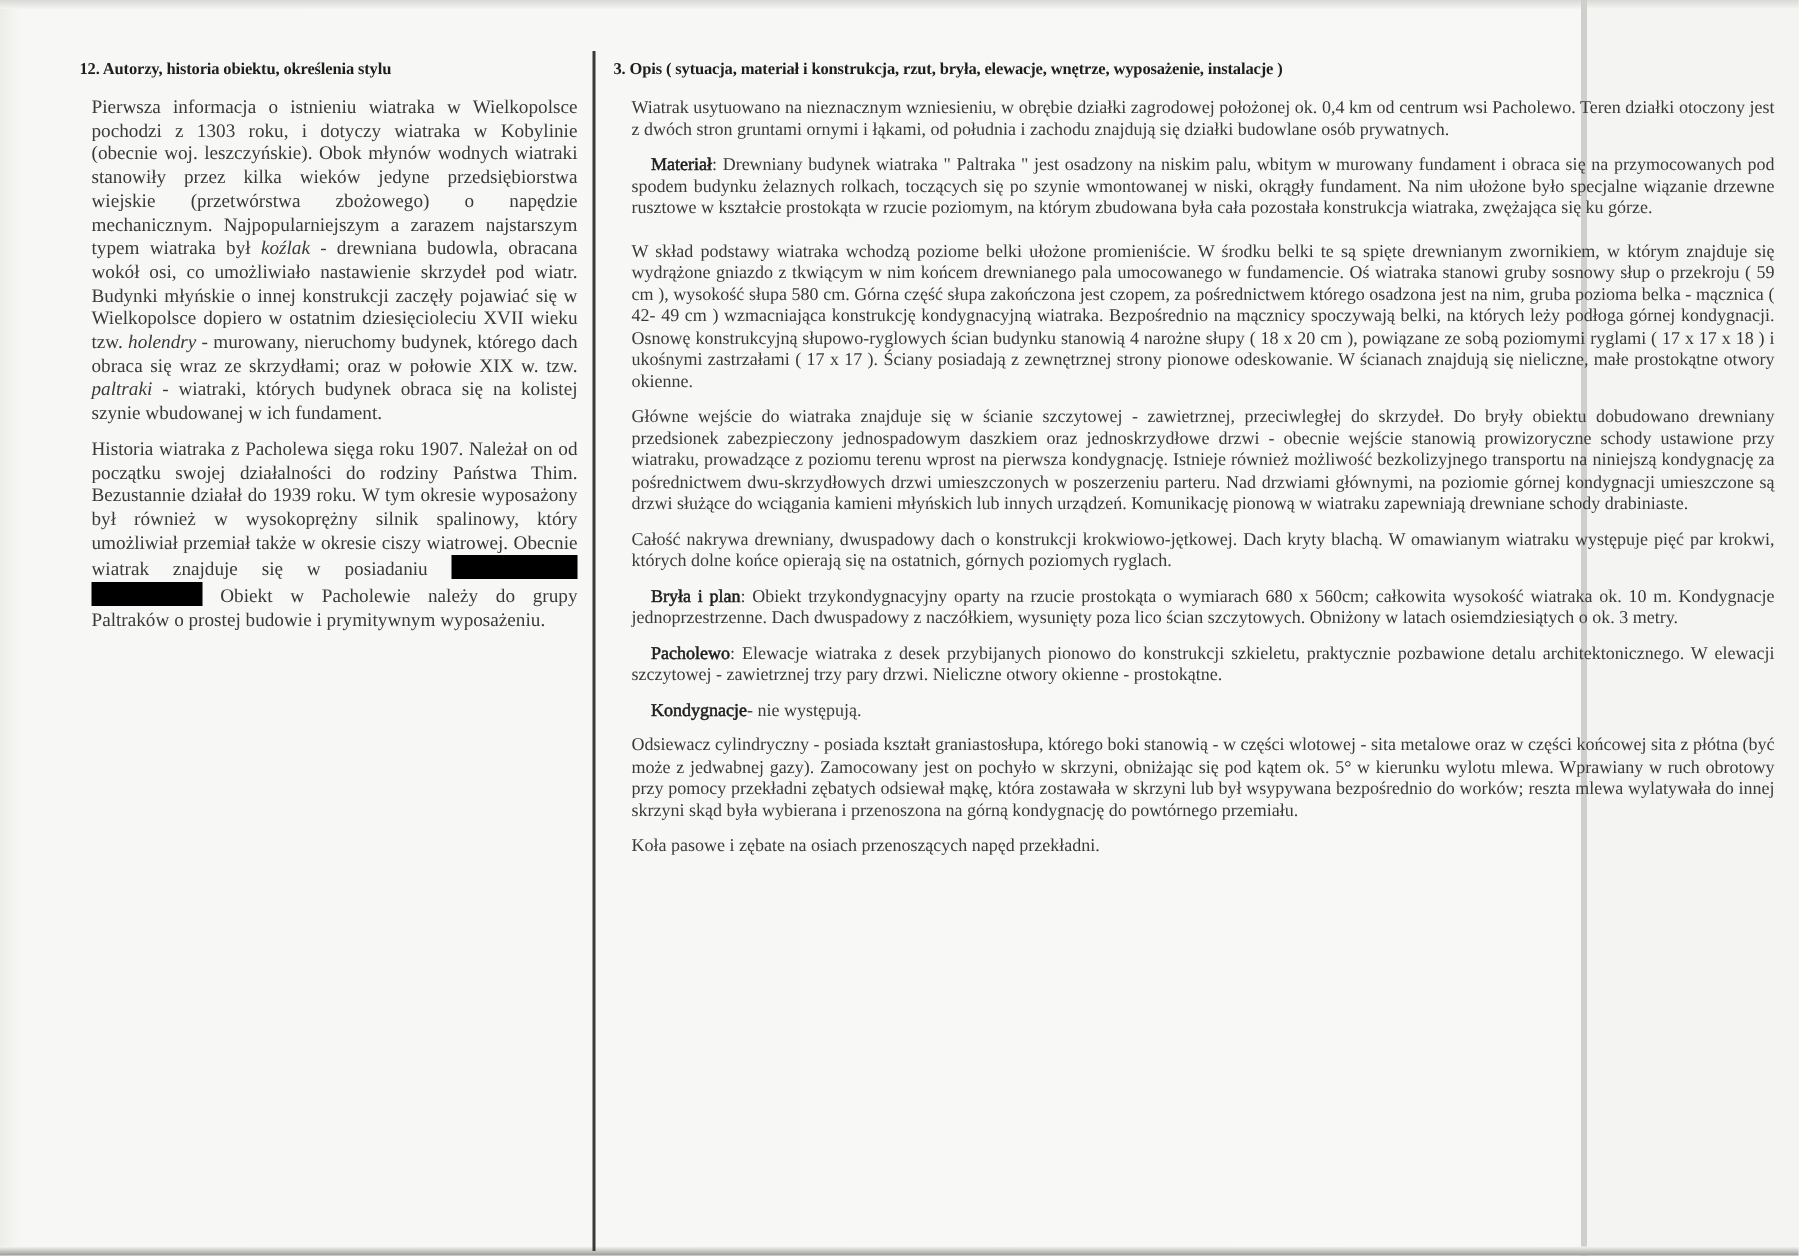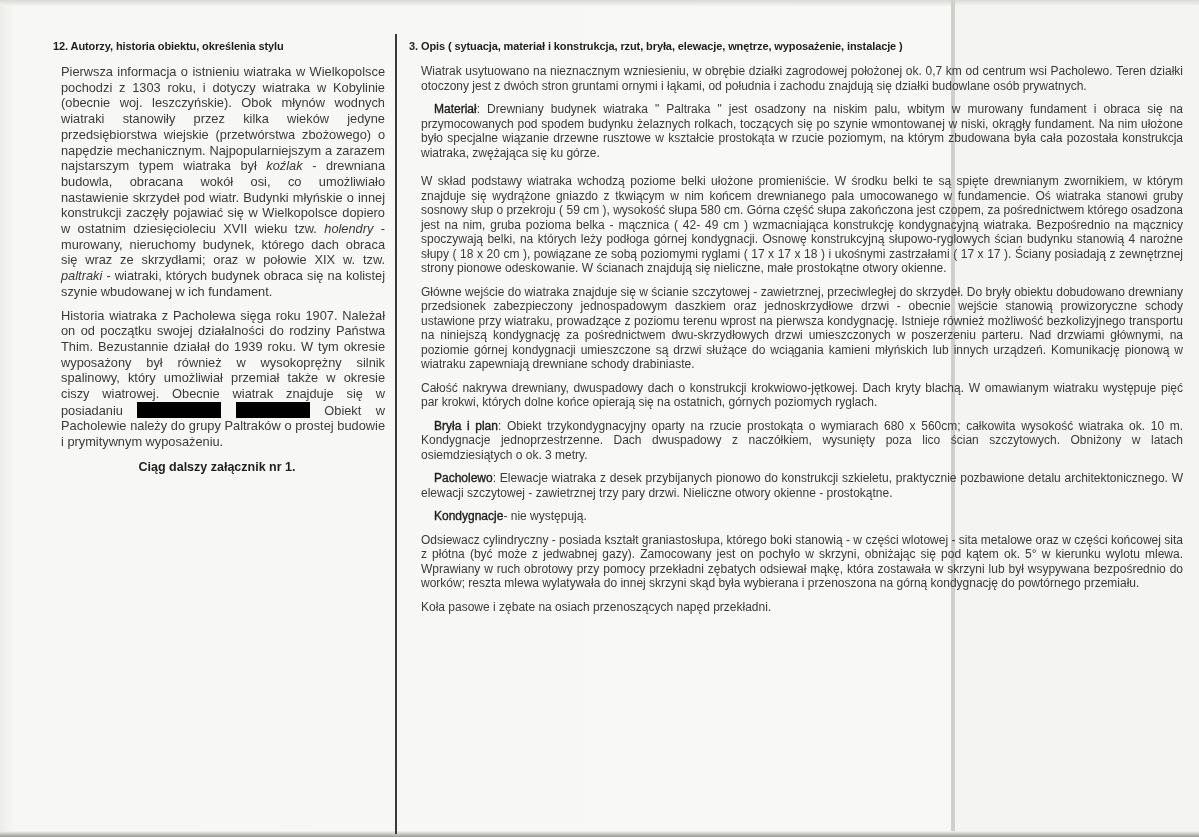--- a/index.html
+++ b/index.html
@@ -4,22 +4,23 @@
 <style>
   html, body { margin:0; padding:0; }
   body {
     width:1199px; height:837px; overflow:hidden;
     background:#f4f4f2;
     font-family:"Liberation Sans", sans-serif;
     color:#2e2e2e;
     position:relative;
   }
   .page {
-    position:absolute; left:0; top:0; width:955px; height:837px;
+    position:absolute; left:0; top:0; width:1058px; height:837px;
     background:linear-gradient(90deg,#ecece9 0px,#f7f7f5 14px,#f8f8f6 1180px,#e6e6e3 1199px);
+    font-family:Liberation Serif, serif;
   }
   .edge-top { position:absolute; left:0; top:0; width:1199px; height:6px; background:linear-gradient(#d9d9d5,#f4f4f2); }
   .edge-bottom { position:absolute; left:0; bottom:0; width:1199px; height:6px; background:linear-gradient(#f4f4f2,#9a9a96); }
   .edge-right { position:absolute; right:0; top:0; width:4px; height:837px; background:#cfcfcb; }
   .divider {
     position:absolute; left:395px; top:34px; width:2px; height:800px; background:#3a3a3a;
   }
   .col-left { position:absolute; left:49px; top:40px; width:336px; }
   .col-right { position:absolute; left:409px; top:40px; width:774px; }
   .heading {
@@ -44,26 +45,25 @@
 <div class="page">
   <div class="edge-top"></div>
   <div class="edge-right"></div>
   <div class="edge-bottom"></div>
   <div class="divider"></div>
 
   <section class="col-left">
     <div class="heading">12. Autorzy, historia obiektu, określenia stylu</div>
     <p><span>Pierwsza informacja o istnieniu wiatraka w Wielkopolsce pochodzi z 1303 roku, i dotyczy wiatraka w Kobylinie (obecnie woj. leszczyńskie). Obok młynów wodnych wiatraki stanowiły przez kilka wieków jedyne przedsiębiorstwa wiejskie (przetwórstwa zbożowego) o napędzie mechanicznym. Najpopularniejszym a zarazem najstarszym typem wiatraka był </span><em>koźlak</em><span> - drewniana budowla, obracana wokół osi, co umożliwiało nastawienie skrzydeł pod wiatr. Budynki młyńskie o innej konstrukcji zaczęły pojawiać się w Wielkopolsce dopiero w ostatnim dziesięcioleciu XVII wieku tzw. </span><em>holendry</em><span> - murowany, nieruchomy budynek, którego dach obraca się wraz ze skrzydłami; oraz w połowie XIX w. tzw. </span><em>paltraki</em><span> - wiatraki, których budynek obraca się na kolistej szynie wbudowanej w ich fundament.</span></p>
     <p><span>Historia wiatraka z Pacholewa  sięga roku 1907. Należał on od początku swojej działalności do rodziny Państwa Thim. Bezustannie działał do 1939 roku. W tym okresie wyposażony był również w wysokoprężny silnik spalinowy, który umożliwiał przemiał także w okresie ciszy wiatrowej. Obecnie wiatrak znajduje się w posiadaniu </span><span class="redact" style="width:84px"></span> <span class="redact" style="width:74px"></span><span> Obiekt w Pacholewie należy do grupy Paltraków o prostej budowie i prymitywnym wyposażeniu.</span></p>
-    <div class="continued">Ciąg dalszy załącznik nr 1.</div>
   </section>
 
   <section class="col-right">
     <div class="heading">3. Opis ( sytuacja, materiał i konstrukcja, rzut, bryła, elewacje, wnętrze, wyposażenie, instalacje )</div>
-    <p>Wiatrak usytuowano na nieznacznym wzniesieniu, w obrębie działki zagrodowej położonej ok. 0,7 km od centrum wsi Pacholewo. Teren działki otoczony jest z dwóch stron gruntami ornymi i łąkami, od południa i zachodu znajdują się działki budowlane osób prywatnych.</p>
+    <p>Wiatrak usytuowano na nieznacznym wzniesieniu, w obrębie działki zagrodowej położonej ok. 0,4 km od centrum wsi Pacholewo. Teren działki otoczony jest z dwóch stron gruntami ornymi i łąkami, od południa i zachodu znajdują się działki budowlane osób prywatnych.</p>
     <p><span class="lbl">Materiał</span><span>: Drewniany budynek wiatraka " Paltraka " jest osadzony na niskim palu, wbitym w murowany fundament i obraca się na przymocowanych pod spodem budynku żelaznych rolkach, toczących się po szynie wmontowanej w niski, okrągły fundament. Na nim ułożone było specjalne wiązanie drzewne rusztowe w kształcie prostokąta w rzucie poziomym, na którym zbudowana była cała pozostała konstrukcja wiatraka, zwężająca się ku górze.</span></p>
     <p style="margin-top:14px">W skład podstawy wiatraka wchodzą poziome belki ułożone promieniście. W środku belki te są spięte drewnianym zwornikiem, w którym znajduje się wydrążone gniazdo z tkwiącym w nim końcem drewnianego pala umocowanego w fundamencie. Oś wiatraka stanowi gruby sosnowy słup o przekroju ( 59 cm ), wysokość słupa 580 cm. Górna część słupa zakończona jest czopem, za pośrednictwem którego osadzona jest na nim, gruba pozioma belka - mącznica ( 42- 49 cm ) wzmacniająca konstrukcję kondygnacyjną wiatraka. Bezpośrednio na mącznicy spoczywają belki, na których leży podłoga górnej kondygnacji. Osnowę konstrukcyjną słupowo-ryglowych ścian budynku stanowią 4 narożne słupy ( 18 x 20 cm ), powiązane ze sobą poziomymi ryglami ( 17 x 17 x 18 ) i ukośnymi zastrzałami ( 17 x 17 ). Ściany posiadają z zewnętrznej strony pionowe odeskowanie. W ścianach znajdują się nieliczne, małe prostokątne otwory okienne.</p>
     <p>Główne wejście do wiatraka znajduje się w ścianie szczytowej - zawietrznej, przeciwległej do skrzydeł. Do bryły obiektu dobudowano drewniany przedsionek zabezpieczony jednospadowym daszkiem oraz jednoskrzydłowe drzwi - obecnie wejście stanowią prowizoryczne schody  ustawione przy wiatraku, prowadzące z poziomu terenu wprost na pierwsza kondygnację. Istnieje również możliwość bezkolizyjnego transportu na niniejszą kondygnację za pośrednictwem dwu-skrzydłowych drzwi umieszczonych w poszerzeniu parteru. Nad drzwiami głównymi, na poziomie górnej kondygnacji umieszczone są drzwi służące do wciągania kamieni młyńskich lub innych urządzeń. Komunikację pionową w wiatraku zapewniają drewniane schody drabiniaste.</p>
     <p>Całość nakrywa drewniany, dwuspadowy dach o konstrukcji krokwiowo-jętkowej. Dach kryty blachą. W omawianym wiatraku występuje pięć par krokwi, których dolne końce opierają się na ostatnich, górnych poziomych ryglach.</p>
     <p><span class="lbl">Bryła i plan</span><span>: Obiekt trzykondygnacyjny oparty na rzucie  prostokąta o wymiarach 680 x 560cm; całkowita wysokość wiatraka ok. 10 m. Kondygnacje jednoprzestrzenne. Dach dwuspadowy z naczółkiem, wysunięty poza lico ścian szczytowych. Obniżony w latach osiemdziesiątych o ok. 3 metry.</span></p>
     <p><span class="lbl">Pacholewo</span><span>: Elewacje wiatraka z desek przybijanych pionowo do konstrukcji szkieletu, praktycznie pozbawione detalu architektonicznego. W elewacji szczytowej - zawietrznej trzy pary drzwi. Nieliczne otwory okienne - prostokątne.</span></p>
     <p><span class="lbl">Kondygnacje</span><span>- nie występują.</span></p>
     <p>Odsiewacz cylindryczny - posiada kształt graniastosłupa, którego boki stanowią - w części wlotowej - sita metalowe oraz w części końcowej sita z płótna (być może z jedwabnej gazy). Zamocowany jest on pochyło w skrzyni, obniżając się pod kątem ok. 5° w kierunku wylotu mlewa. Wprawiany w ruch obrotowy przy pomocy przekładni zębatych odsiewał mąkę, która zostawała w skrzyni lub był wsypywana bezpośrednio do worków; reszta mlewa wylatywała do innej skrzyni skąd była wybierana i przenoszona na górną kondygnację do powtórnego przemiału.</p>
     <p>Koła pasowe i zębate na osiach przenoszących napęd przekładni.</p>
   </section>

